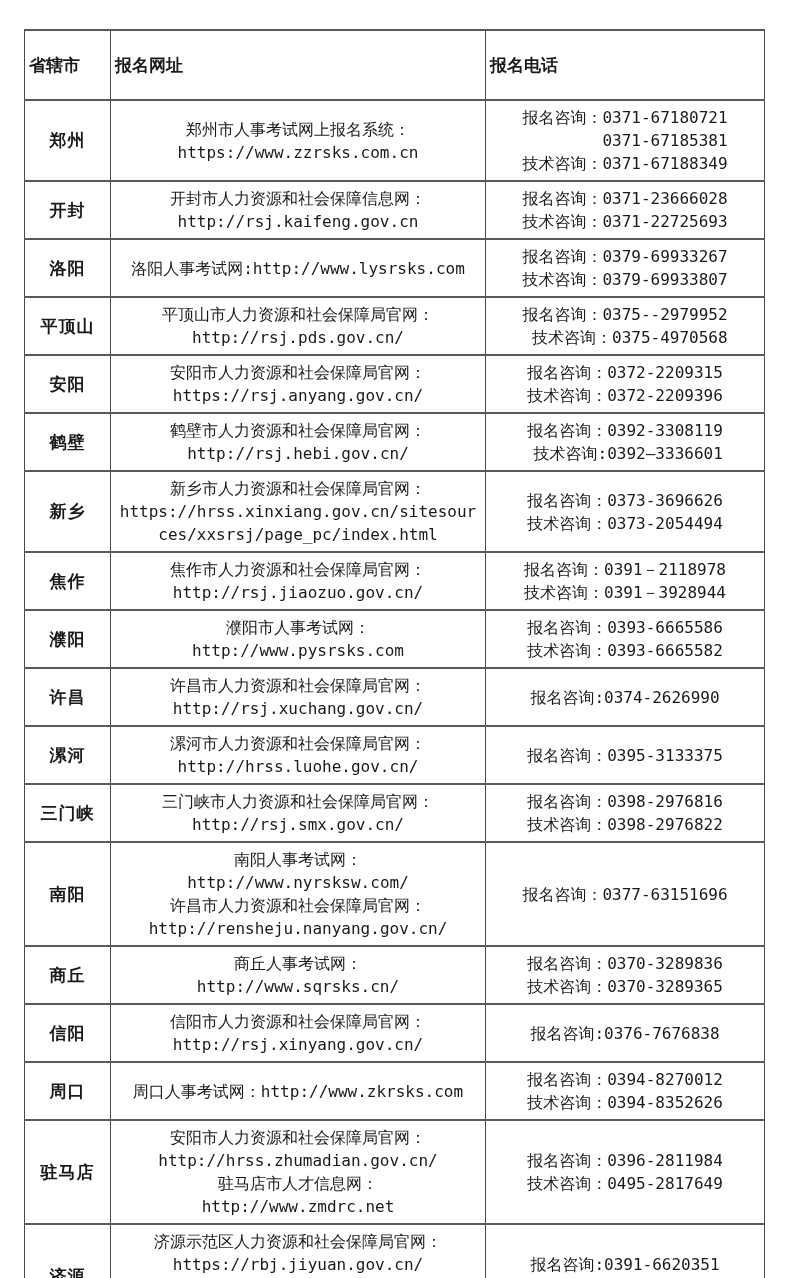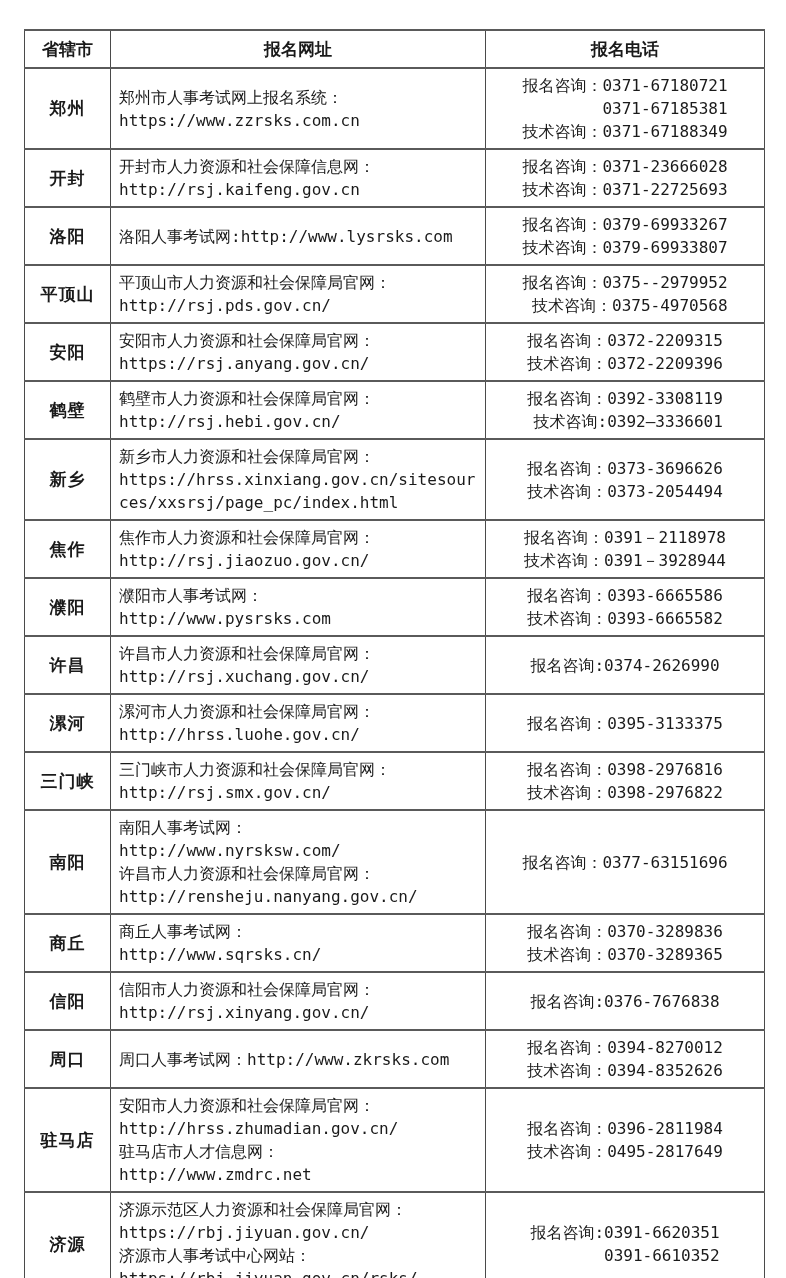--- a/index.html
+++ b/index.html
@@ -33,38 +33,38 @@
     border-left: 1px solid #4a4a4a;
     border-right: 1px solid #4a4a4a;
     border-top: 2px solid #5a5a5a;
     border-bottom: 2px solid #5a5a5a;
     vertical-align: middle;
     box-sizing: border-box;
   }
   .reg-table th {
     font-size: 17px;
     font-weight: bold;
-    text-align: center;
-    padding: 8px 4px;
+    text-align: left;
+    padding: 24px 4px;
     line-height: 20px;
   }
   .reg-table td {
     font-size: 16px;
     line-height: 23px;
     padding: 5px 8px;
   }
   td.city {
     text-align: center;
     font-weight: bold;
     font-size: 17px;
     letter-spacing: 1px;
     margin-left: 28px;
   }
   td.site {
-    text-align: left;
+    text-align: center;
     padding-left: 8px;
   }
   .site-line {
     word-break: break-all;
     font-family: "DejaVu Sans Mono", "Liberation Mono", "DejaVu Sans", monospace;
   }
   td.phone {
     text-align: center;
   }
   .phone-block {

